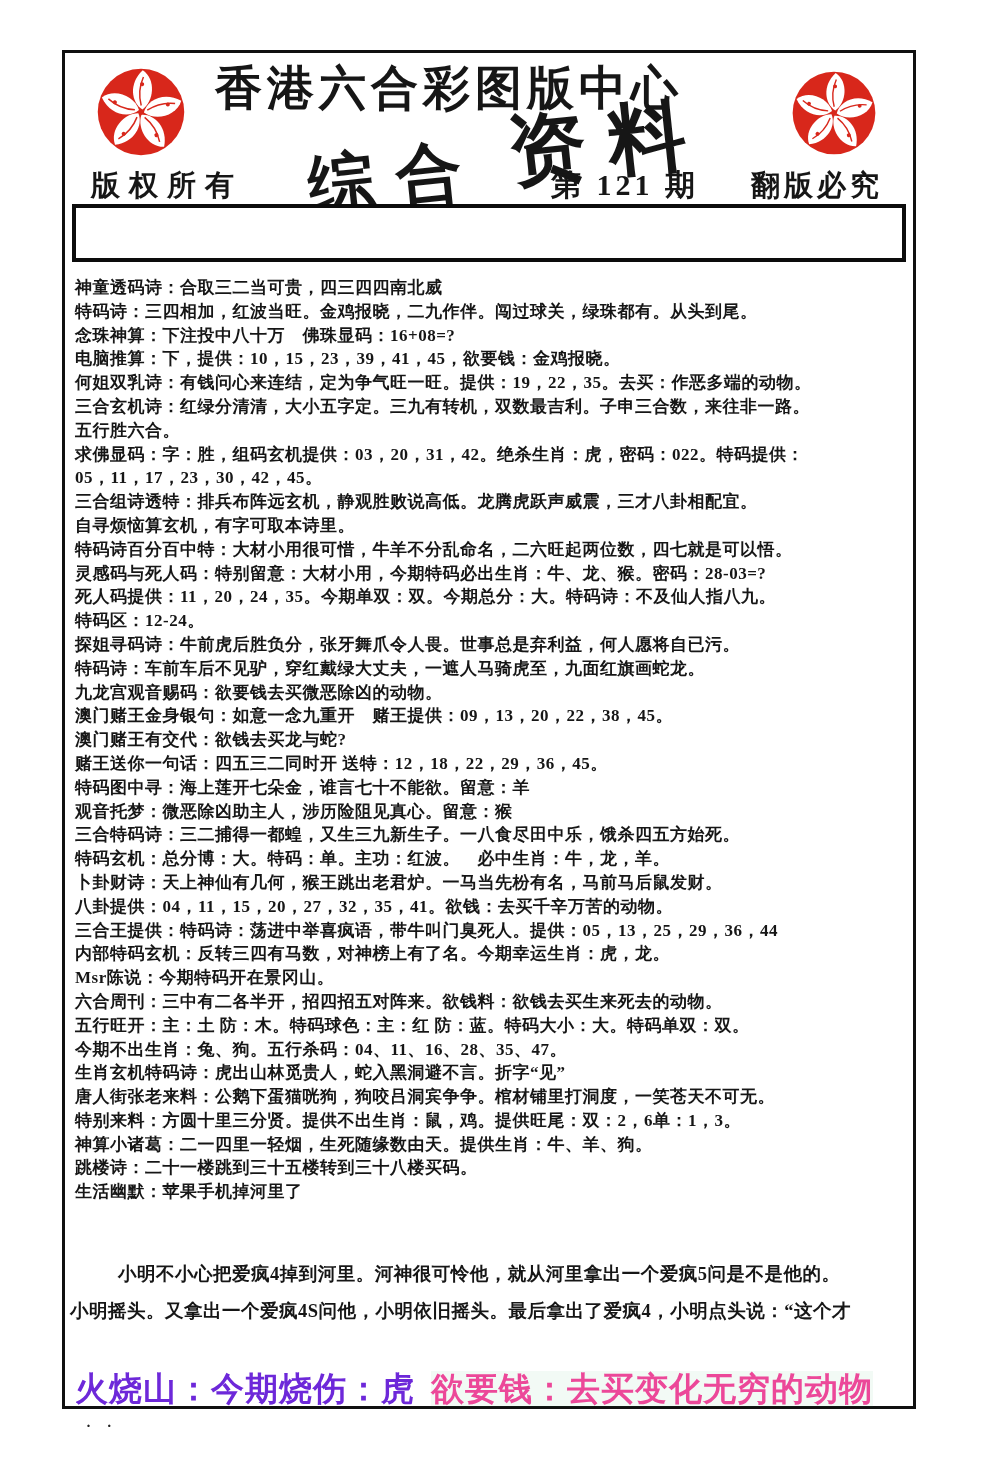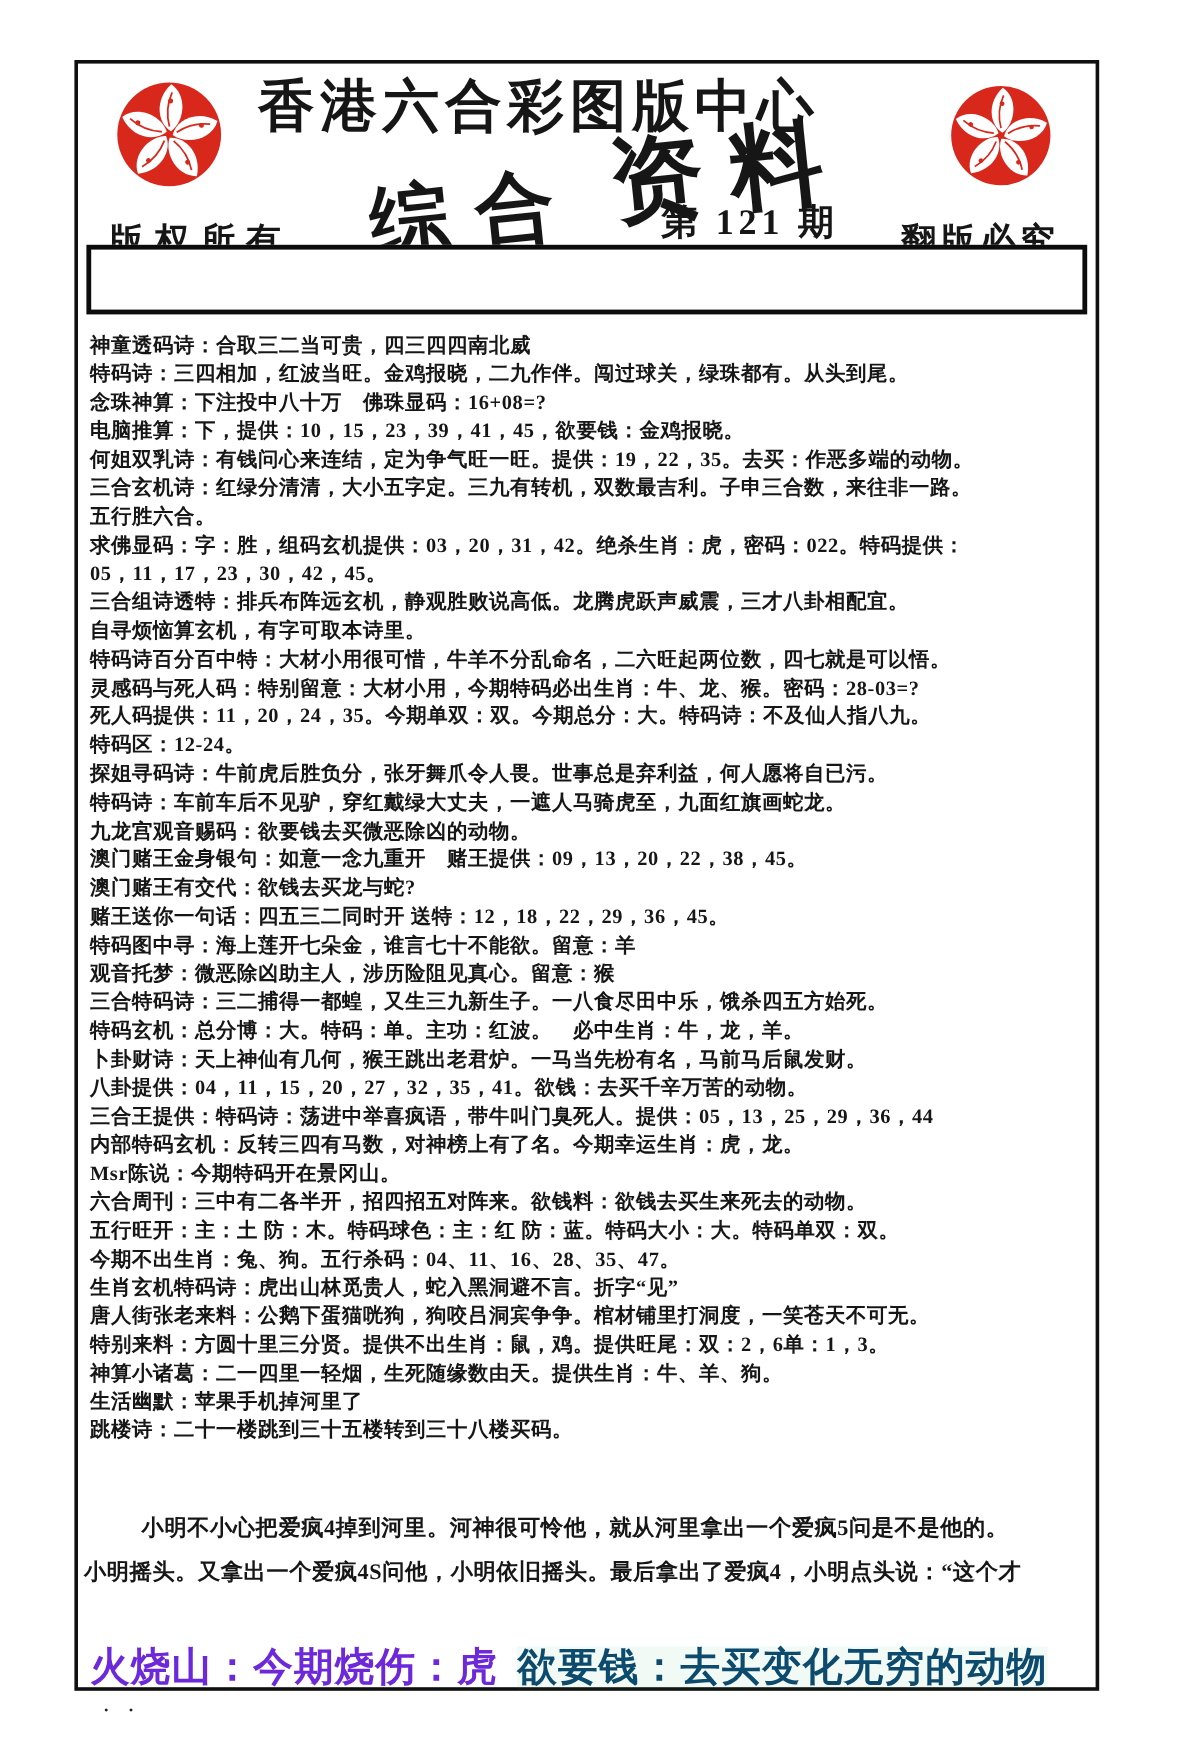--- a/index.html
+++ b/index.html
@@ -25,21 +25,21 @@
     letter-spacing:22px;transform:rotate(-6deg);white-space:nowrap;
   }
   .subtitle-2{
     position:absolute;left:443px;top:38px;font-size:78px;font-weight:900;
     letter-spacing:22px;transform:rotate(-6deg);white-space:nowrap;
   }
   .issue{
     position:absolute;left:486px;top:112px;font-size:30px;font-weight:900;
     letter-spacing:4px;white-space:nowrap;
   }
-  .notice{position:absolute;top:128px;font-size:29px;font-weight:900;white-space:nowrap;}
+  .notice{position:absolute;top:113px;font-size:29px;font-weight:900;white-space:nowrap;}
   .notice-left{left:26px;letter-spacing:9px;}
   .notice-right{left:686px;letter-spacing:4px;}
   .banner-box{
     position:absolute;left:7px;top:151px;width:826px;height:50px;
     border:4px solid #0c0c0c;background:#fff;
   }
   
   .lines{position:absolute;left:10px;top:223px;width:833px;}
   .tline{
     height:23.8px;line-height:23.8px;font-size:17px;font-weight:700;
@@ -175,28 +175,28 @@
       <div class="tline">三合王提供：特码诗：荡进中举喜疯语，带牛叫门臭死人。提供：05，13，25，29，36，44</div>
       <div class="tline">内部特码玄机：反转三四有马数，对神榜上有了名。今期幸运生肖：虎，龙。</div>
       <div class="tline">Msr陈说：今期特码开在景冈山。</div>
       <div class="tline">六合周刊：三中有二各半开，招四招五对阵来。欲钱料：欲钱去买生来死去的动物。</div>
       <div class="tline">五行旺开：主：土 防：木。特码球色：主：红 防：蓝。特码大小：大。特码单双：双。</div>
       <div class="tline">今期不出生肖：兔、狗。五行杀码：04、11、16、28、35、47。</div>
       <div class="tline">生肖玄机特码诗：虎出山林觅贵人，蛇入黑洞避不言。折字“见”</div>
       <div class="tline">唐人街张老来料：公鹅下蛋猫咣狗，狗咬吕洞宾争争。棺材铺里打洞度，一笑苍天不可无。</div>
       <div class="tline">特别来料：方圆十里三分贤。提供不出生肖：鼠，鸡。提供旺尾：双：2，6单：1，3。</div>
       <div class="tline">神算小诸葛：二一四里一轻烟，生死随缘数由天。提供生肖：牛、羊、狗。</div>
+      <div class="tline">跳楼诗：二十一楼跳到三十五楼转到三十八楼买码。</div>
       <div class="tline">生活幽默：苹果手机掉河里了</div>
-      <div class="tline">跳楼诗：二十一楼跳到三十五楼转到三十八楼买码。</div>
     </div>
 
   <div class="joke">
       <div class="jline">小明不小心把爱疯4掉到河里。河神很可怜他，就从河里拿出一个爱疯5问是不是他的。</div>
       <div class="jline">小明摇头。又拿出一个爱疯4S问他，小明依旧摇头。最后拿出了爱疯4，小明点头说：“这个才</div>
     </div>
 
   <div class="footer-banner">
-    <span class="footer-red" style="color: #6d28d9;">火烧山：今期烧伤：虎</span><span class="footer-green" style="color: #0c4a6e;">欲要钱：去买变化无穷的动物</span>
+    <span class="footer-red" style="color: #6d28d9;">火烧山：今期烧伤：虎</span><span class="footer-green" style="color: #ec4899;">欲要钱：去买变化无穷的动物</span>
   </div>
 
 </div>
 
 <div class="page-dots">· ·</div>
 
 </body></html>

